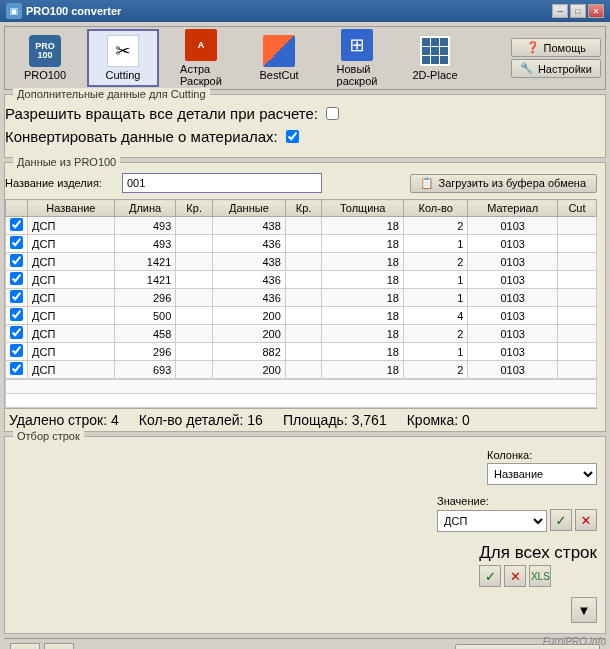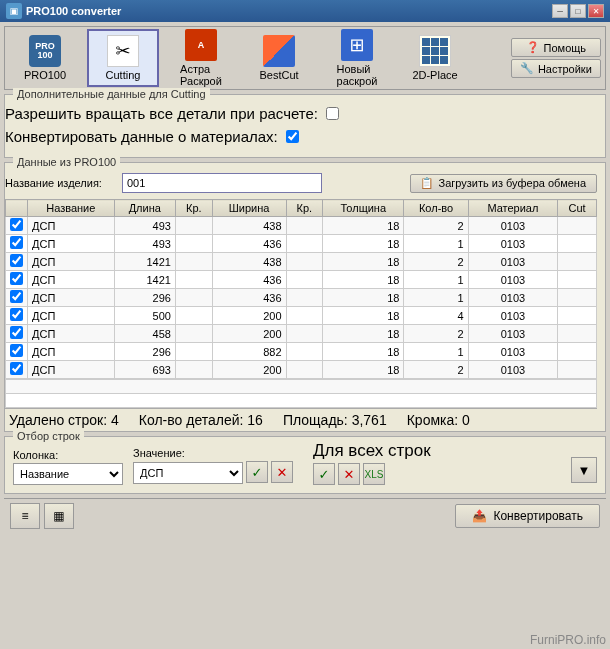--- a/index.html
+++ b/index.html
@@ -241,24 +241,25 @@
     .filter-title {
       position: absolute;
       top: -7px;
       left: 8px;
       background: #ece9d8;
       padding: 0 4px;
       font-size: 11px;
       color: #333;
     }
     .filter-content {
-      margin-top: 0;
+      margin-top: 8px;
       display: flex;
       align-items: flex-end;
       gap: 10px;
+      flex-direction: column;
     }
     .filter-group {
       display: flex;
       flex-direction: column;
       gap: 2px;
     }
     .filter-group label { font-size: 11px; }
     .filter-select {
       border: 1px solid #999;
       background: white;
@@ -335,22 +336,23 @@
       display: flex;
       align-items: center;
       gap: 6px;
       font-size: 12px;
       font-weight: normal;
     }
     .watermark {
       position: fixed;
       bottom: 2px;
       right: 4px;
-      font-size: 12px;
+      font-size: 10px;
       color: #888;
+      font-style: italic;
     }
     
     .icon-pro100 {
       width: 32px; height: 32px;
       background: #336699;
       border-radius: 4px;
       display: flex; align-items: center; justify-content: center;
       color: white; font-size: 9px; font-weight: bold; line-height: 1;
       text-align: center;
     }
@@ -503,21 +505,21 @@
       </div>
 
       <div style="overflow-x:auto;">
         <table class="data-table">
           <thead>
             <tr>
               <th style="width:18px;"></th>
               <th>Название</th>
               <th>Длина</th>
               <th>Кр.</th>
-              <th>Ширина</th>
+              <th>Данные</th>
               <th>Кр.</th>
               <th>Толщина</th>
               <th>Кол-во</th>
               <th>Материал</th>
               <th>Cut</th>
             </tr>
           </thead>
           <tbody id="table-body">
           <tr class="even">
     <td class="cb-cell" style="text-align:center;"><input type="checkbox" checked="" style=""></td>

